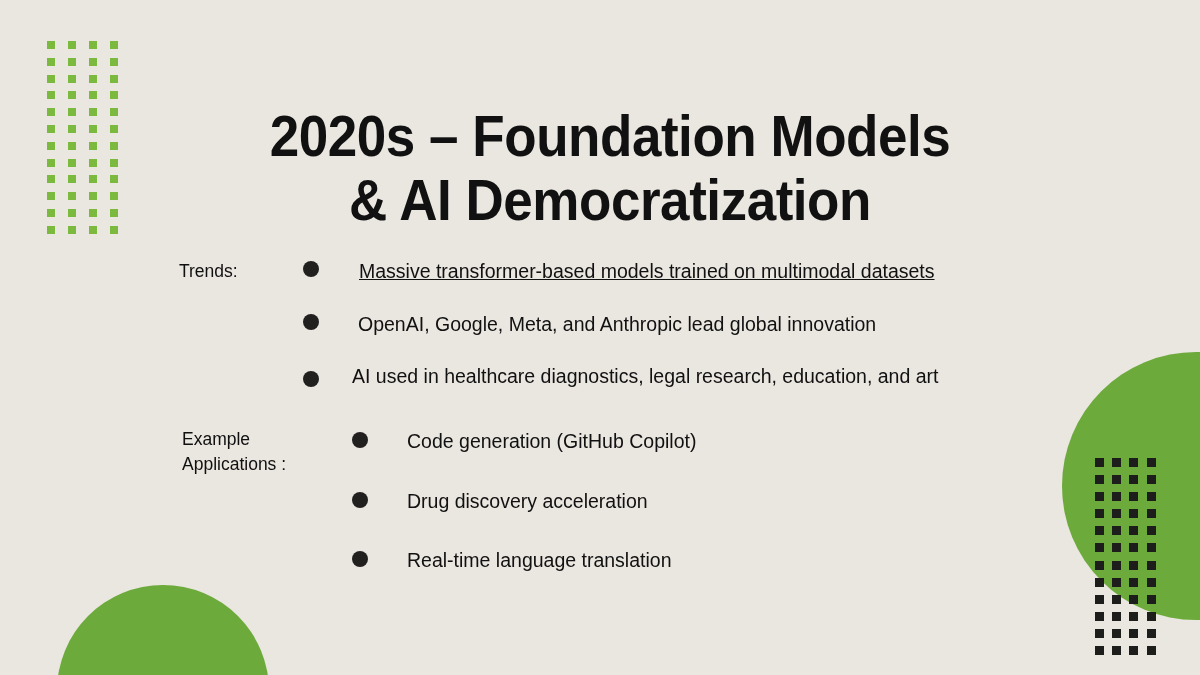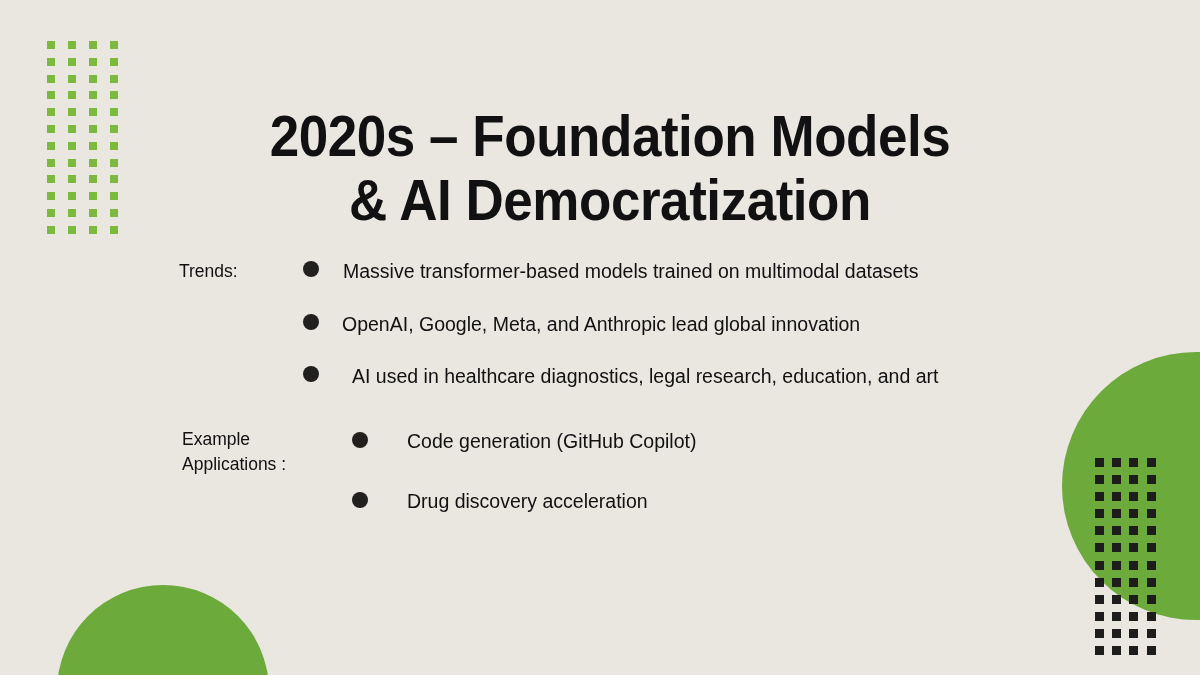--- a/index.html
+++ b/index.html
@@ -120,26 +120,26 @@
   .bullet-text {
     color: #111111;
     font-size: 19.5px;
     line-height: 22px;
     white-space: nowrap;
   }
 
   
   #bullet-trends-1 { left: 303px; top: 260px; }
   #bullet-trends-2 { left: 303px; top: 313px; }
-  #bullet-trends-3 { left: 303px; top: 365px; }
+  #bullet-trends-3 { left: 303px; top: 365px; align-items: flex-end; }
   #bullet-trends-1 .bullet-dot,
   #bullet-trends-2 .bullet-dot,
   #bullet-trends-3 .bullet-dot { margin-top: 1px; }
-  #bullet-trends-1 .bullet-text { margin-left: 24px; }
-  #bullet-trends-2 .bullet-text { margin-left: 23px; }
+  #bullet-trends-1 .bullet-text { margin-left: 40px; text-decoration: underline; }
+  #bullet-trends-2 .bullet-text { margin-left: 39px; }
   #bullet-trends-3 .bullet-text { margin-left: 33px; }
 
   
   #bullet-apps-1 { left: 352px; top: 430px; }
   #bullet-apps-2 { left: 352px; top: 490px; }
   #bullet-apps-3 { left: 352px; top: 549px; }
   #bullet-apps-1 .bullet-dot,
   #bullet-apps-2 .bullet-dot,
   #bullet-apps-3 .bullet-dot { margin-top: 2px; }
   #bullet-apps-1 .bullet-text,
@@ -280,15 +280,19 @@
 :</div>
 
     <div class="bullet-row" id="bullet-apps-2">
       <span class="bullet-dot"></span>
       <span class="bullet-text">Drug discovery acceleration</span>
     </div>
     <div class="bullet-row" id="bullet-apps-1">
       <span class="bullet-dot"></span>
       <span class="bullet-text">Code generation (GitHub Copilot)</span>
     </div>
+    <div class="bullet-row" id="bullet-apps-3">
+      <span class="bullet-dot"></span>
+      <span class="bullet-text">Real-time language translation</span>
+    </div>
 
   </div>
 </div>
 
 </body></html>

